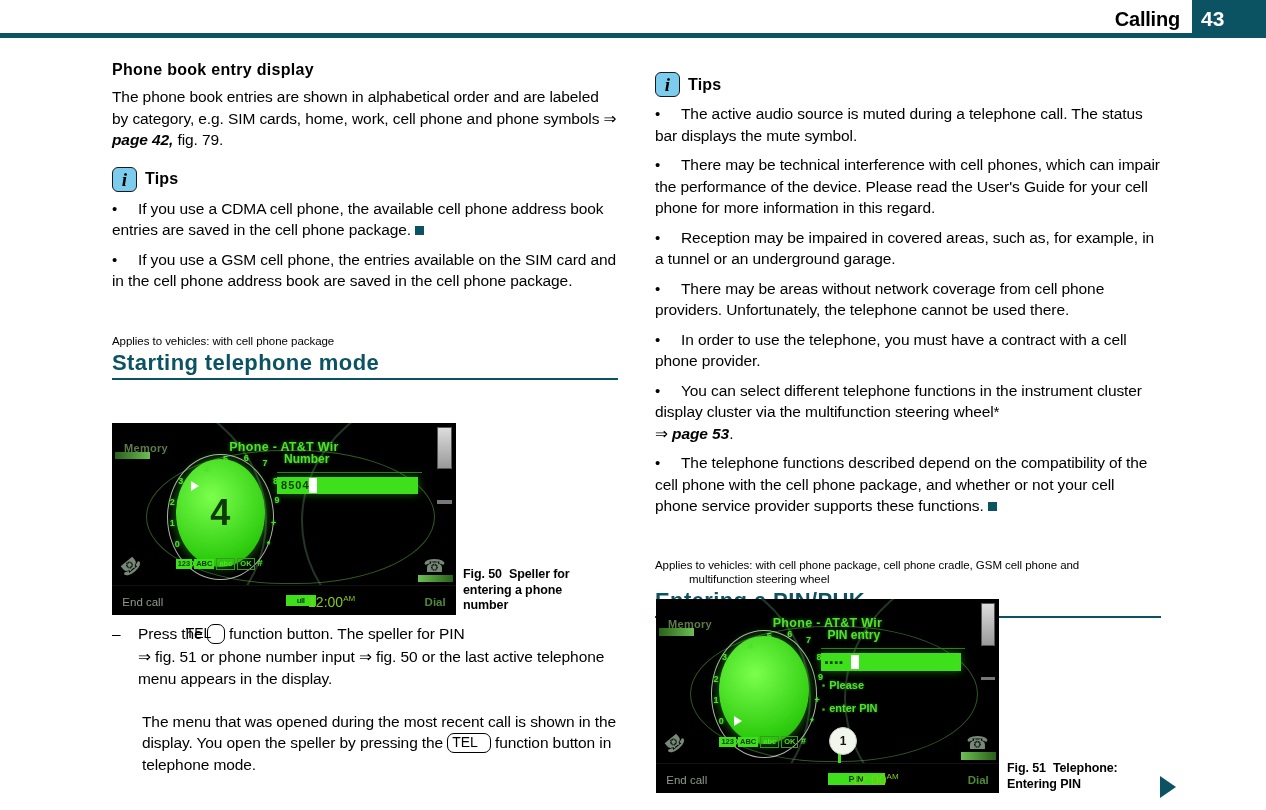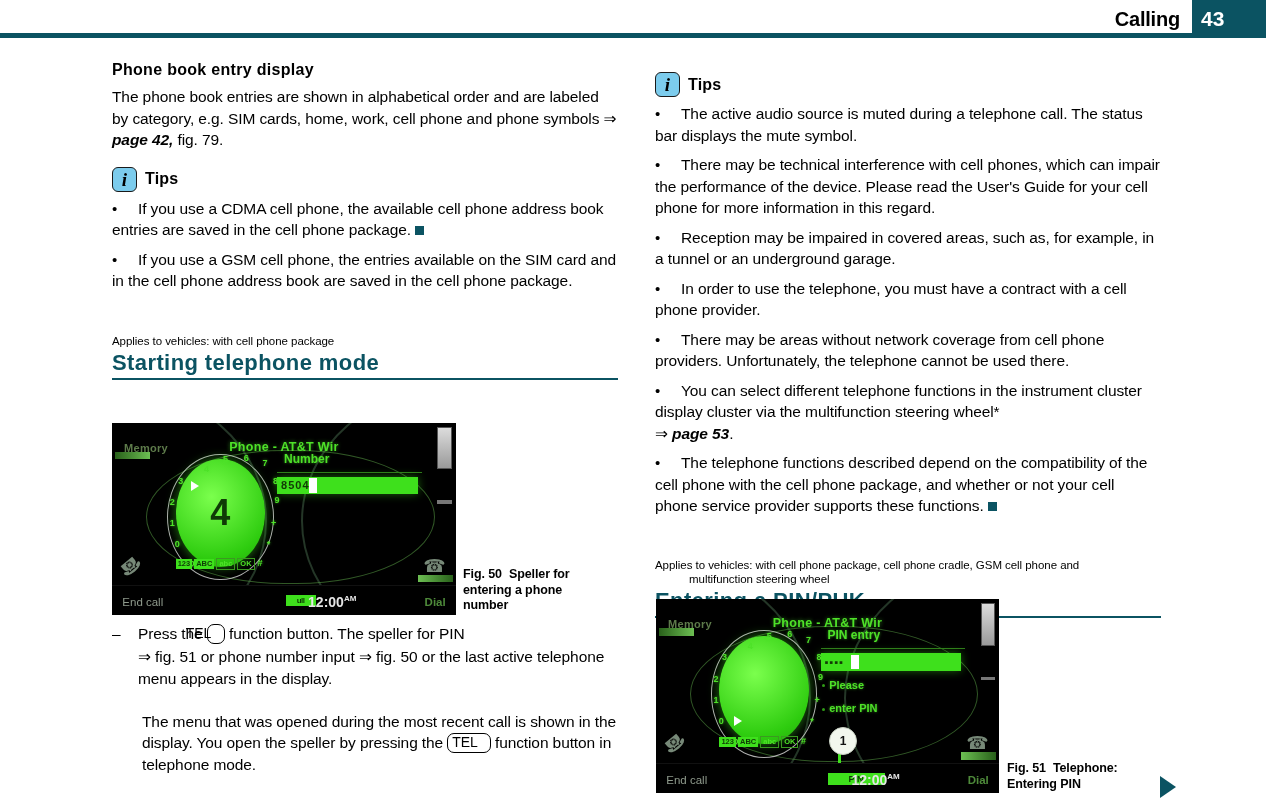--- a/index.html
+++ b/index.html
@@ -405,22 +405,22 @@
     bottom: 3.5%;
     font-size: 11.5px;
     font-weight: bold;
     color: #4e8a3a;
   }
   .scr-clock {
     position: absolute;
     left: 57%;
     bottom: 2.5%;
     font-size: 14px;
-    font-weight: bold;
-    color: #e5e5e5;
+    font-weight: normal;
+    color: #84cc16;
     text-align: right;
   }
   .scr-clock .ampm { font-size: 8px; vertical-align: super; }
   .scr-signal {
     position: absolute;
     left: 50.5%;
     bottom: 4.5%;
     background: #3ee01c;
     color: #0d3a04;
     font-size: 8px;
@@ -564,22 +564,22 @@
 
   <div class="tips-head" style="margin-top:12px">
     <div class="info-icon">i</div>
     <div class="tips-label">Tips</div>
   </div>
 
   <ul class="bullets">
     <li><span class="bdot"></span><span>The active audio source is muted during a telephone call. The status bar displays the mute symbol.</span></li>
     <li><span class="bdot"></span><span>There may be technical interference with cell phones, which can impair the performance of the device. Please read the User's Guide for your cell phone for more information in this regard.</span></li>
     <li><span class="bdot"></span><span>Reception may be impaired in covered areas, such as, for example, in a tunnel or an underground garage.</span></li>
+    <li><span class="bdot"></span><span>There may be areas without network coverage from cell phone providers. Unfortunately, the telephone cannot be used there.</span></li>
     <li><span class="bdot"></span><span>In order to use the telephone, you must have a contract with a cell phone provider.</span></li>
-    <li><span class="bdot"></span><span>There may be areas without network coverage from cell phone providers. Unfortunately, the telephone cannot be used there.</span></li>
     <li><span class="bdot"></span><span>You can select different telephone functions in the instrument cluster display cluster via the multifunction steering wheel*</span><br><span class="arrow">⇒</span> <span class="italic">page 53</span><span>.</span></li>
     <li><span class="bdot"></span><span>The telephone functions described depend on the compatibility of the cell phone with the cell phone package, and whether or not your cell phone service provider supports these functions.</span><span class="endmark"></span></li>
   </ul>
 
   <div style="height:33px"></div>
 
   <p class="applies"><span>Applies to vehicles: with cell phone package, cell phone cradle, GSM cell phone and</span><span class="cont">multifunction steering wheel</span></p>
 
   <h2 class="section">Entering a PIN/PUK</h2>
   <div class="section-rule"></div>

